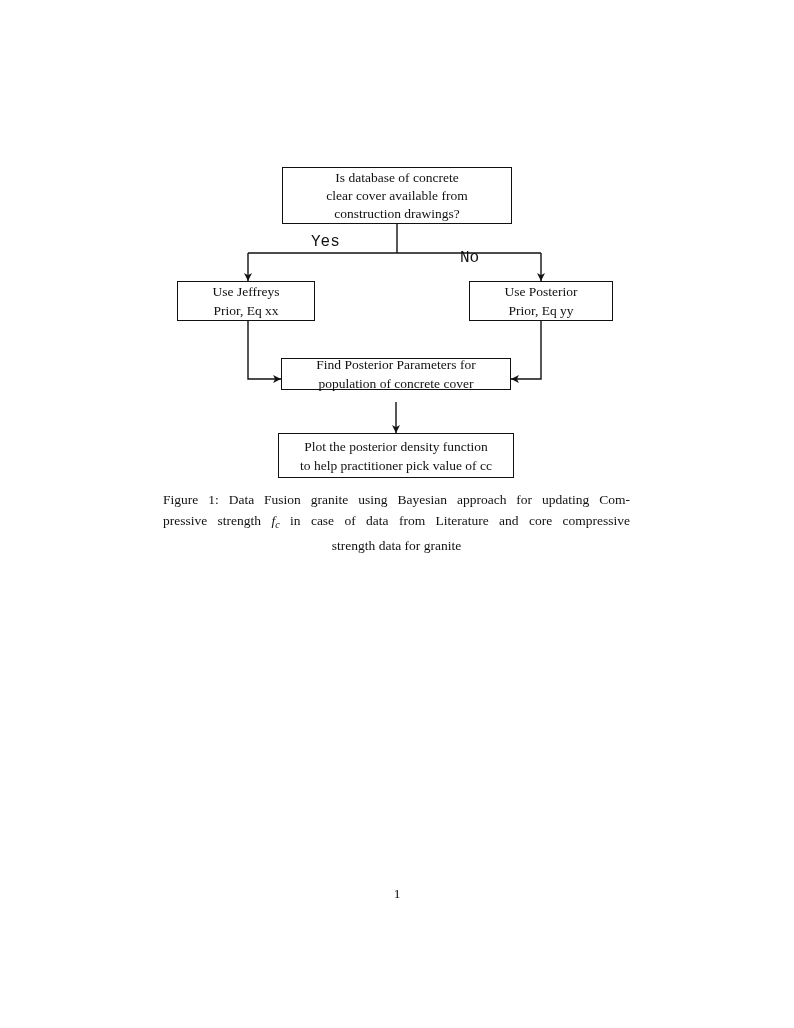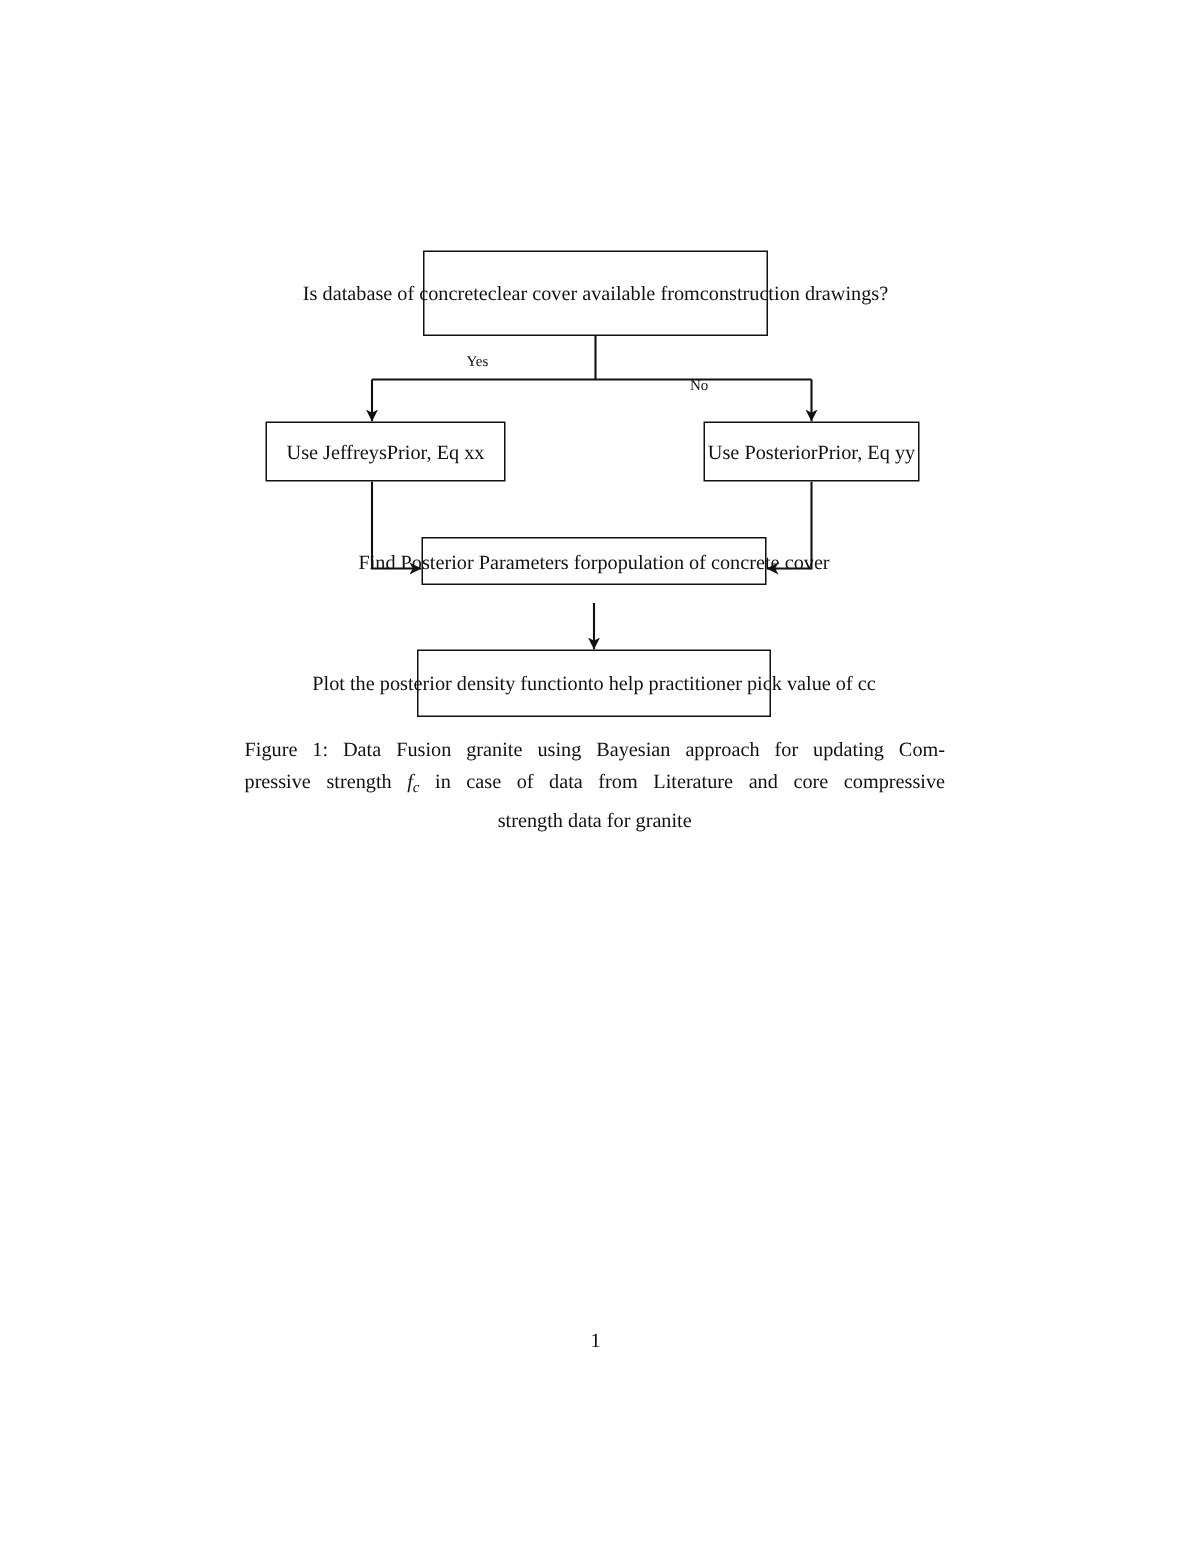--- a/index.html
+++ b/index.html
@@ -17,37 +17,38 @@
     left: 0; top: 0;
     width: 794px; height: 1028px;
     pointer-events: none;
   }
   .box {
     position: absolute;
     box-sizing: border-box;
     border: 1.5px solid #111111;
     background: #ffffff;
     display: flex;
-    flex-direction: row;
+    flex-direction: column;
     align-items: center;
     justify-content: center;
     text-align: center;
     font-size: 13.5px;
     line-height: 19px;
     white-space: nowrap;
   }
   .box-question { left: 282px; top: 167px; width: 230px; height: 57px; line-height: 18px; }
-  .box-jeffreys { left: 177px; top: 281px; width: 160px; height: 40px; }
+  .box-jeffreys { left: 177px; top: 281px; width: 138px; height: 40px; }
   .box-conjugate { left: 469px; top: 281px; width: 144px; height: 40px; }
   .box-posterior { left: 281px; top: 358px; width: 230px; height: 32px; }
   .box-plot { left: 278px; top: 433px; width: 236px; height: 45px; text-align: right; }
   .edge-label {
     position: absolute;
-    font-size: 10px;
+    font-size: 16px;
     line-height: 16px;
+    font-family: Liberation Mono, monospace;
   }
   .edge-label-yes { left: 311px; top: 234px; }
   .edge-label-no { left: 460px; top: 234px; margin-top: 16px; }
   .caption {
     position: absolute;
     left: 163px; top: 489px;
     width: 467px;
     font-size: 13.5px;
     line-height: 21px;
   }

